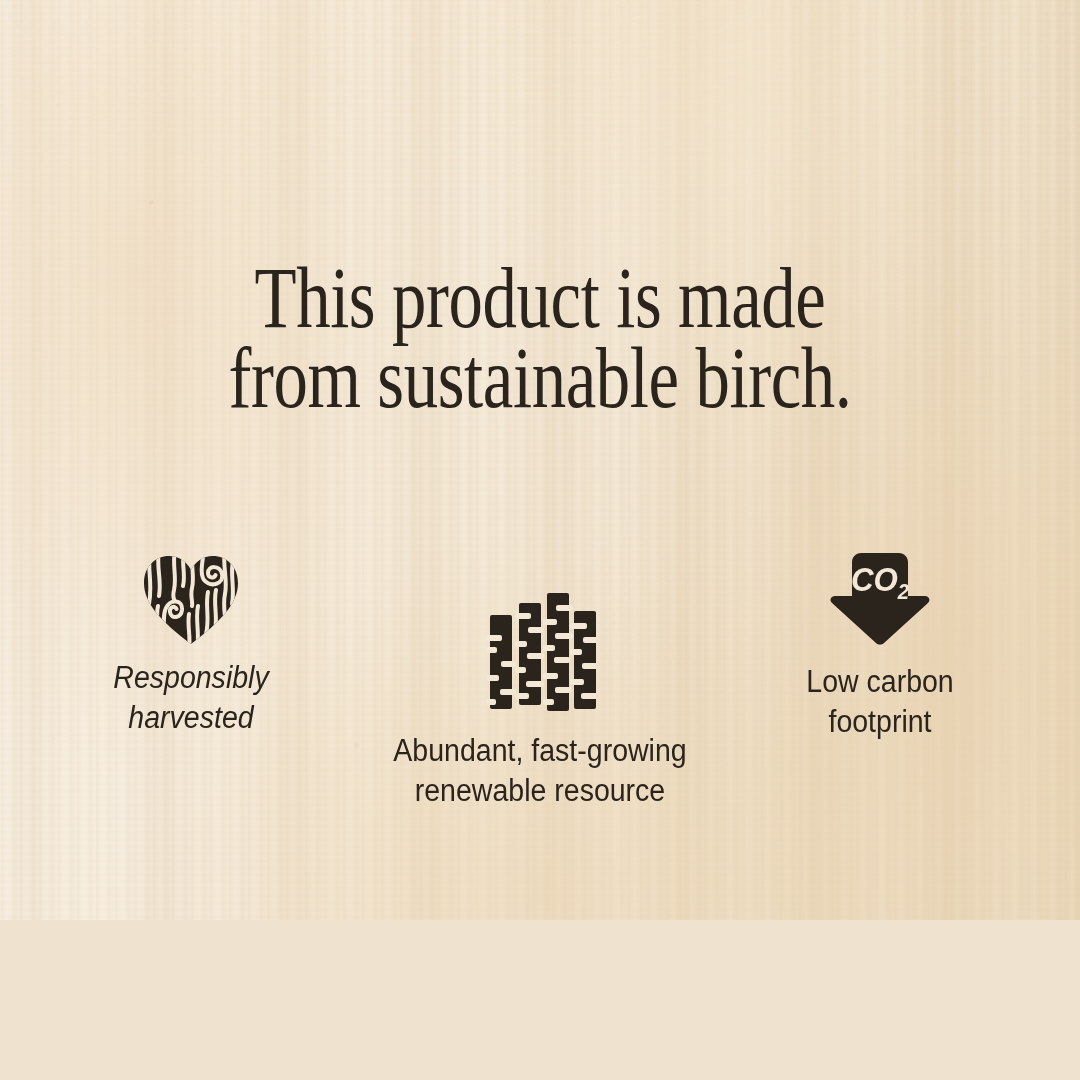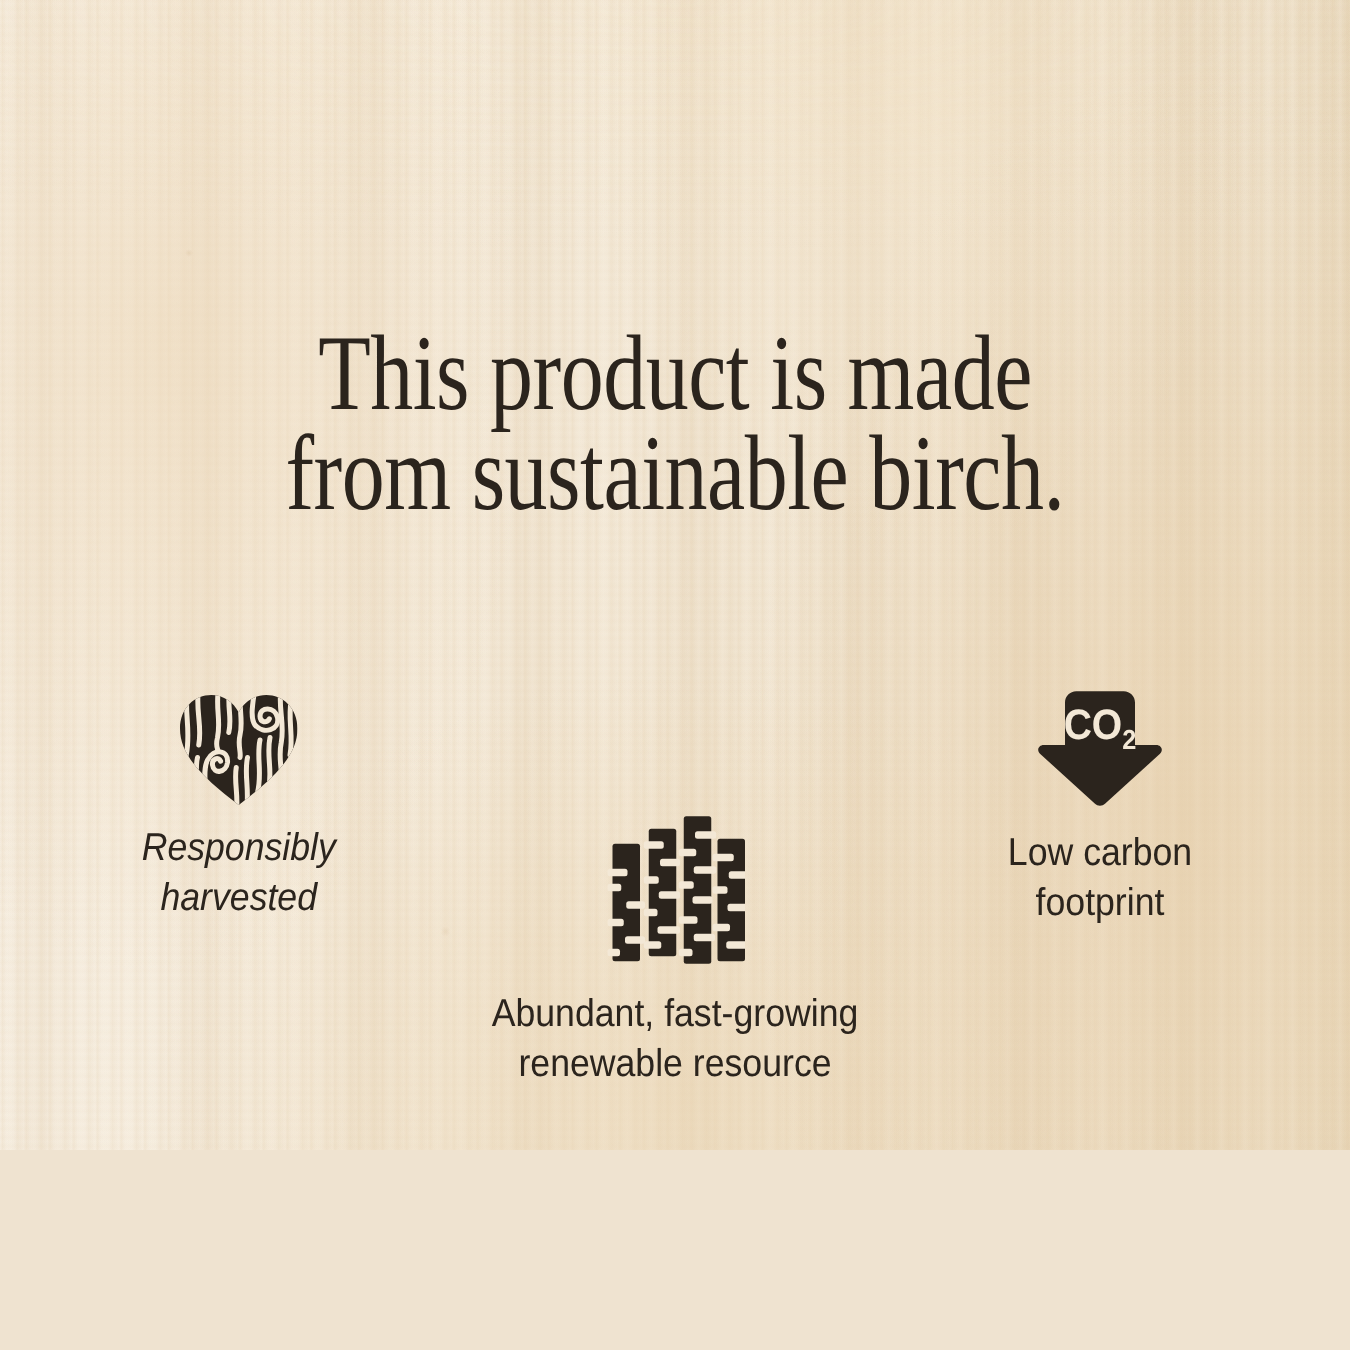--- a/index.html
+++ b/index.html
@@ -96,26 +96,26 @@
   .icon-wrap {
     display: flex;
     align-items: flex-end;
     justify-content: center;
   }
 
   #feature-harvested { left: 38px;  top: 548px; width: 306px; font-style: italic; }
   #feature-harvested .icon-wrap { height: 98px; }
   #feature-harvested .caption { margin-top: 12px; }
 
-  #feature-renewable { left: 352px; top: 648px; width: 376px; }
+  #feature-renewable { left: 352px; top: 588px; width: 376px; }
   #feature-renewable .icon-wrap { height: 125px; }
   #feature-renewable .caption { margin-top: 18px; }
 
   #feature-carbon   { left: 722px; top: 546px; width: 316px; }
-  #feature-carbon .icon-wrap { height: 102px; }
+  #feature-carbon .icon-wrap { height: 102px; font-style: italic; }
   #feature-carbon .caption { margin-top: 14px; }
 </style>
 </head>
 <body>
 
 <div id="stage">
 
   <div class="headline">
     <span class="hl-line">This product is made</span>
     <span class="hl-line">from sustainable birch.</span>

